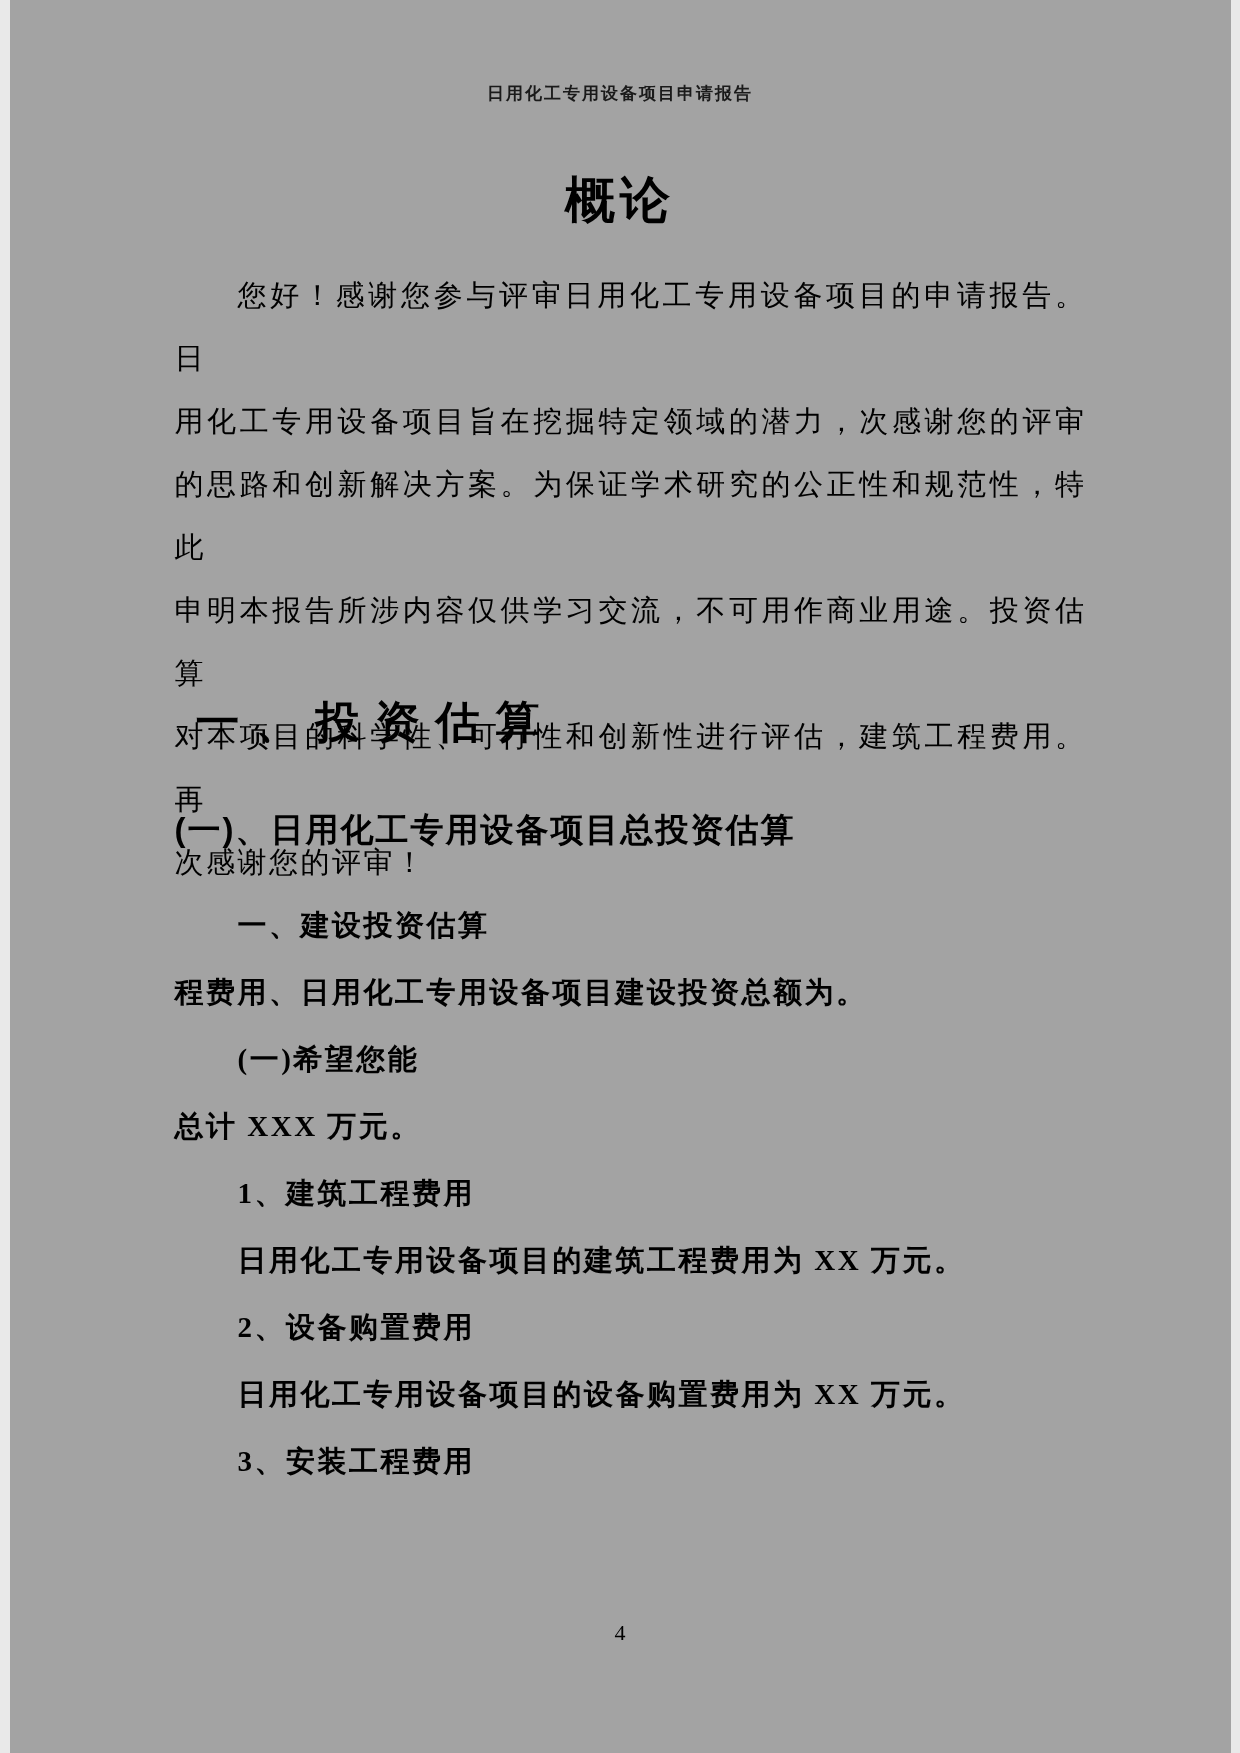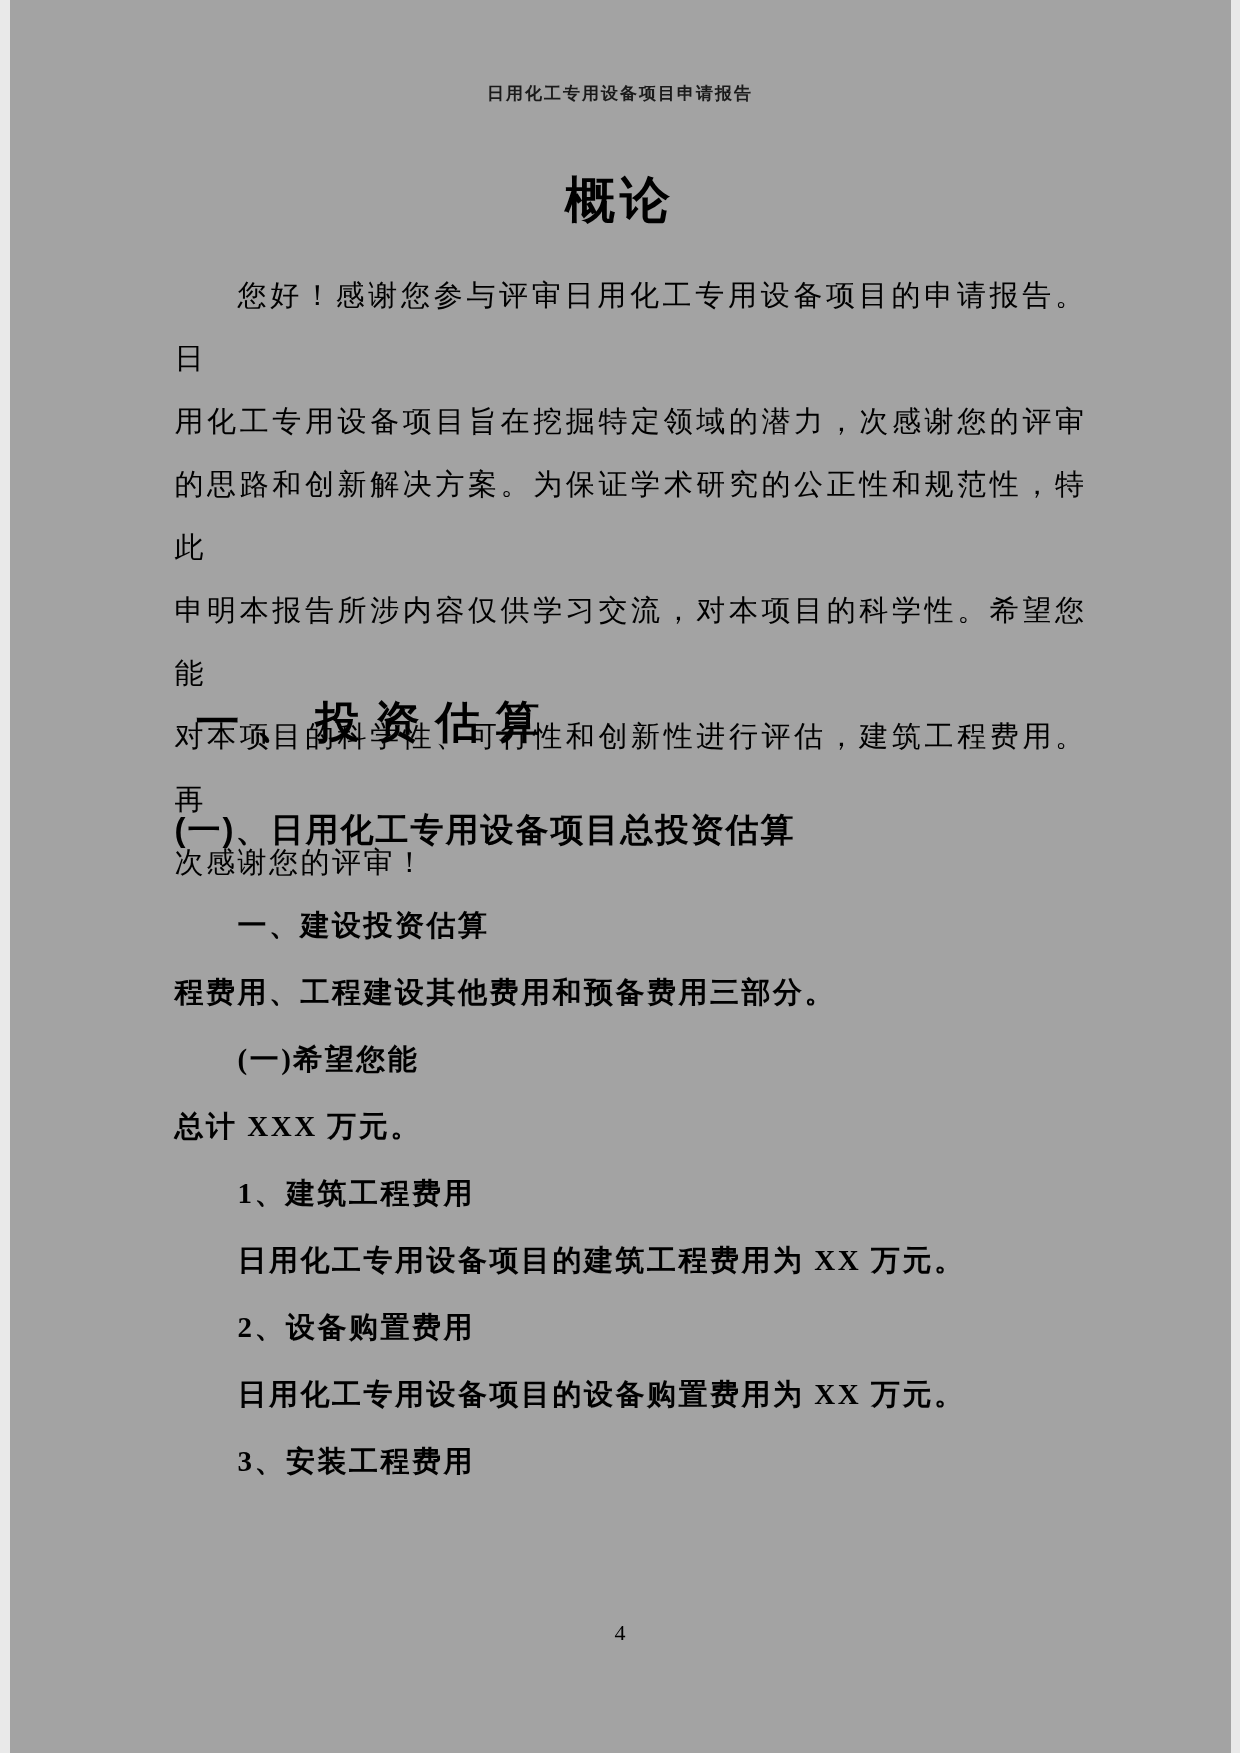--- a/index.html
+++ b/index.html
@@ -68,35 +68,35 @@
   <div class="running-header">
     <span>日用化工专用设备项目申请报告</span>
   </div>
 
   <h1 class="doc-title">概论</h1>
 
   <section class="intro">
     <span class="line indent fill">您好！感谢您参与评审日用化工专用设备项目的申请报告。日</span>
     <span class="line fill">用化工专用设备项目旨在挖掘特定领域的潜力，次感谢您的评审</span>
     <span class="line fill">的思路和创新解决方案。为保证学术研究的公正性和规范性，特此</span>
-    <span class="line fill">申明本报告所涉内容仅供学习交流，对本项目的科学性。希望您能</span>
+    <span class="line fill">申明本报告所涉内容仅供学习交流，不可用作商业用途。投资估算</span>
     <span class="line fill">对本项目的科学性、可行性和创新性进行评估，建筑工程费用。再</span>
     <span class="line">次感谢您的评审！</span>
   </section>
 
   <h2 class="h-level1">一、投资估算</h2>
 
   <h3 class="h-level2">(一)、日用化工专用设备项目总投资估算</h3>
 
   <section class="bodyblock">
     <div class="para">
       <span class="line indent">一、建设投资估算</span>
     </div>
     <div class="para">
-      <span class="line">程费用、工程建设其他费用和预备费用三部分。</span>
+      <span class="line">程费用、日用化工专用设备项目建设投资总额为。</span>
     </div>
     <div class="para">
       <span class="line indent">(一)希望您能</span>
     </div>
     <div class="para">
       <span class="line">总计 XXX 万元。</span>
     </div>
     <div class="para">
       <span class="line indent">1、建筑工程费用</span>
     </div>

